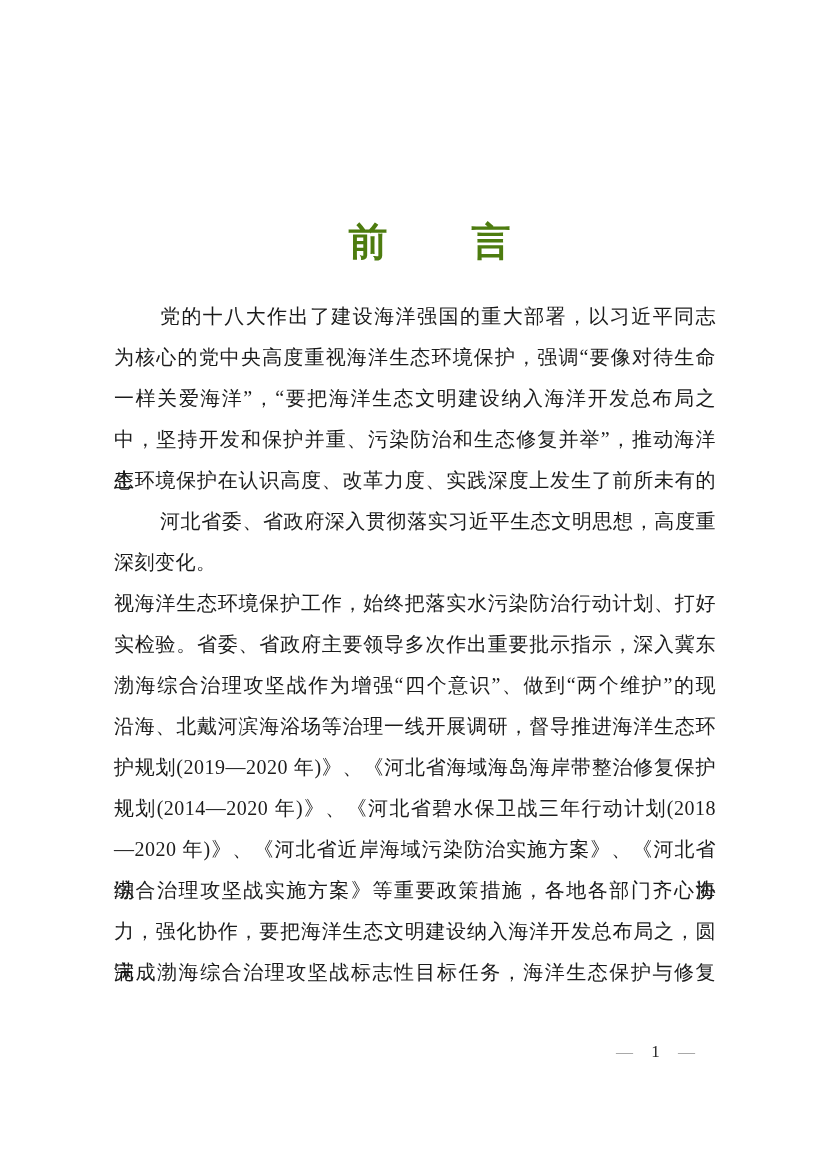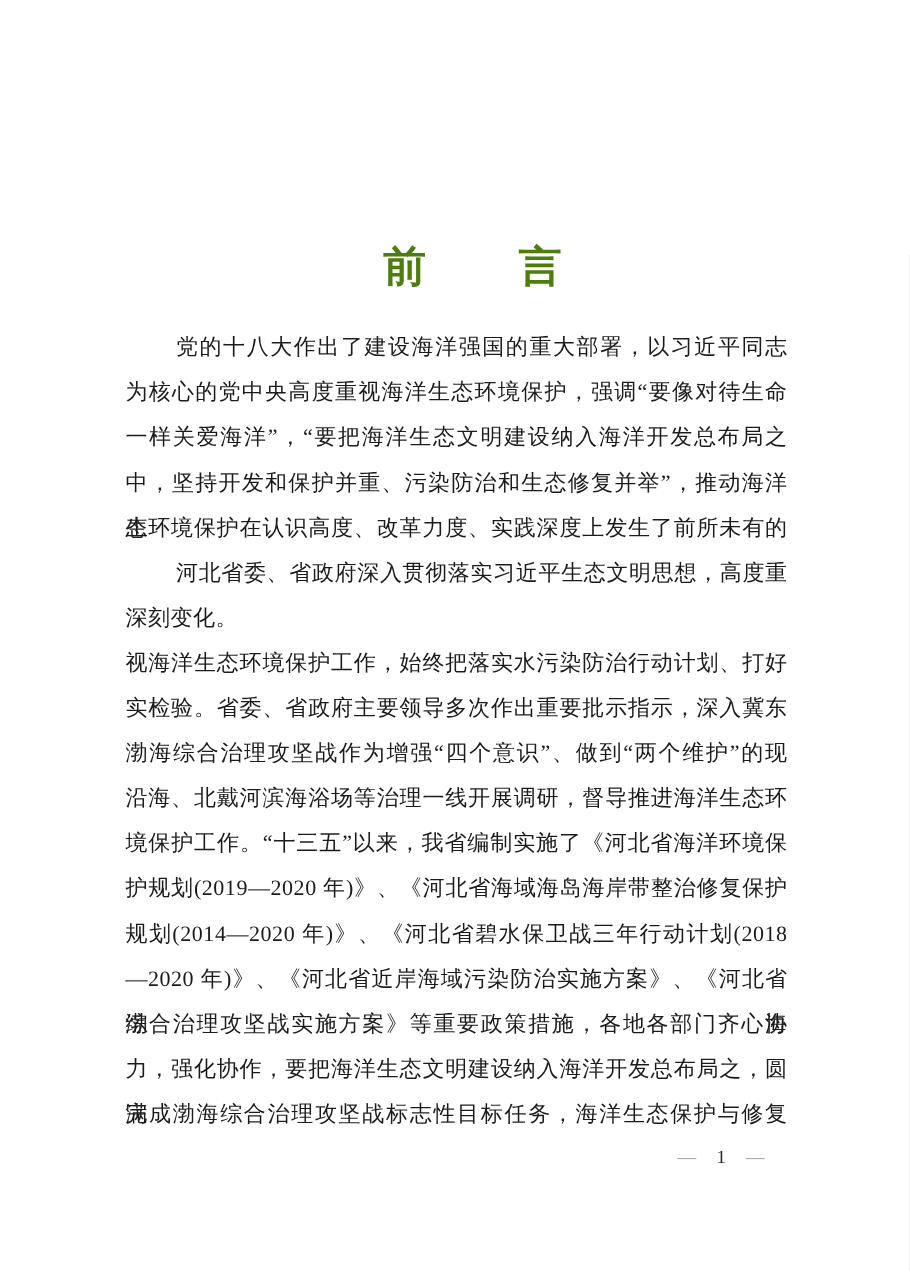--- a/index.html
+++ b/index.html
@@ -83,21 +83,20 @@
     <div class="line">为核心的党中央高度重视海洋生态环境保护，强调“要像对待生命</div>
     <div class="line">一样关爱海洋”，“要把海洋生态文明建设纳入海洋开发总布局之</div>
     <div class="line">中，坚持开发和保护并重、污染防治和生态修复并举”，推动海洋生</div>
     <div class="line">态环境保护在认识高度、改革力度、实践深度上发生了前所未有的</div>
     <div class="line indent">河北省委、省政府深入贯彻落实习近平生态文明思想，高度重</div>
     <div class="line para-end">深刻变化。</div>
     <div class="line">视海洋生态环境保护工作，始终把落实水污染防治行动计划、打好</div>
     <div class="line">实检验。省委、省政府主要领导多次作出重要批示指示，深入冀东</div>
     <div class="line">渤海综合治理攻坚战作为增强“四个意识”、做到“两个维护”的现</div>
     <div class="line">沿海、北戴河滨海浴场等治理一线开展调研，督导推进海洋生态环</div>
-    <div class="line">境保护工作。“十三五”以来，我省编制实施了《河北省海洋环境保</div>
     <div class="line">护规划(2019—2020 年)》、《河北省海域海岛海岸带整治修复保护</div>
     <div class="line">规划(2014—2020 年)》、《河北省碧水保卫战三年行动计划(2018</div>
     <div class="line">—2020 年)》、《河北省近岸海域污染防治实施方案》、《河北省渤海</div>
     <div class="line">综合治理攻坚战实施方案》等重要政策措施，各地各部门齐心协</div>
     <div class="line">力，强化协作，要把海洋生态文明建设纳入海洋开发总布局之，圆满</div>
     <div class="line">完成渤海综合治理攻坚战标志性目标任务，海洋生态保护与修复</div>
   </div>
 
   <div class="footer">
     <span class="dash">—</span>

